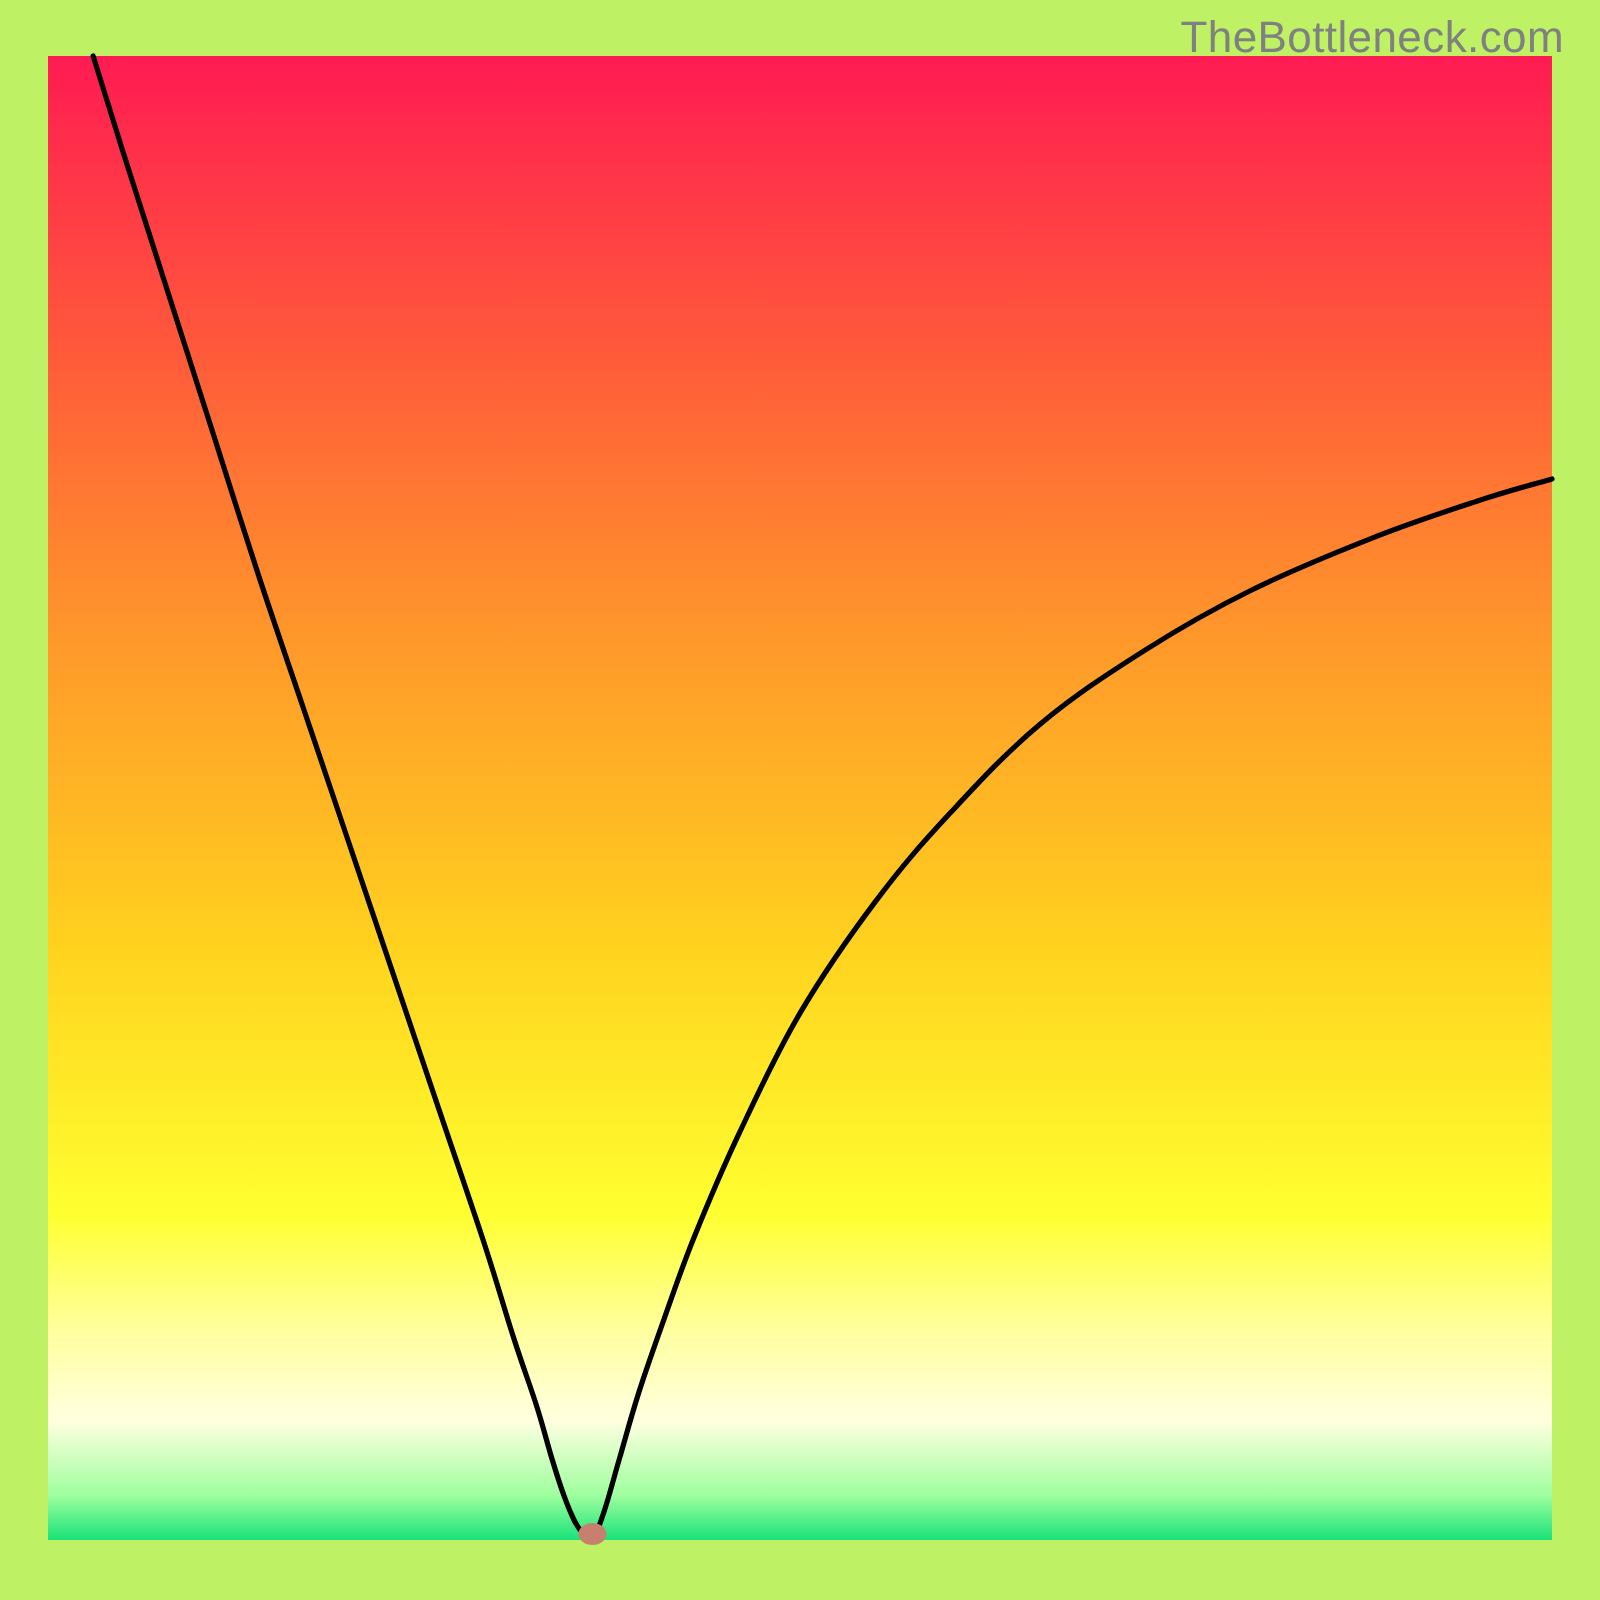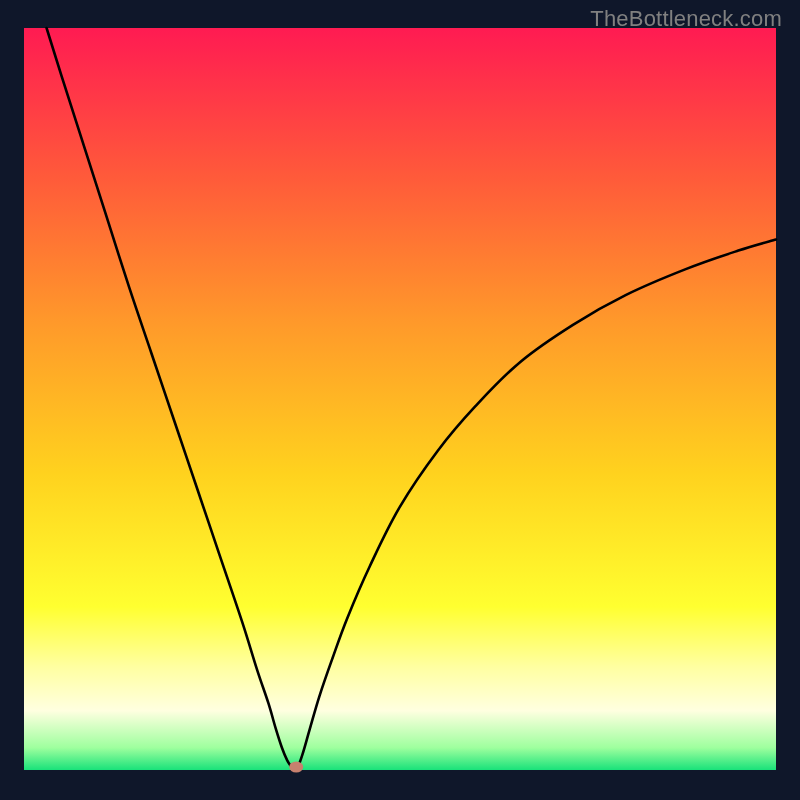--- a/index.html
+++ b/index.html
@@ -6,21 +6,21 @@
     margin: 0;
     padding: 0;
     width: 800px;
     height: 800px;
     background: #000;
     overflow: hidden;
   }
   .frame {
     width: 800px;
     height: 800px;
-    background: #0f172a;
+    background: #bef264;
     position: relative;
     text-align: right;
   }
   .watermark {
     position: absolute;
     top: 6px;
     right: 18px;
     color: #808080;
     font-family: Arial, Helvetica, sans-serif;
     font-size: 22px;

